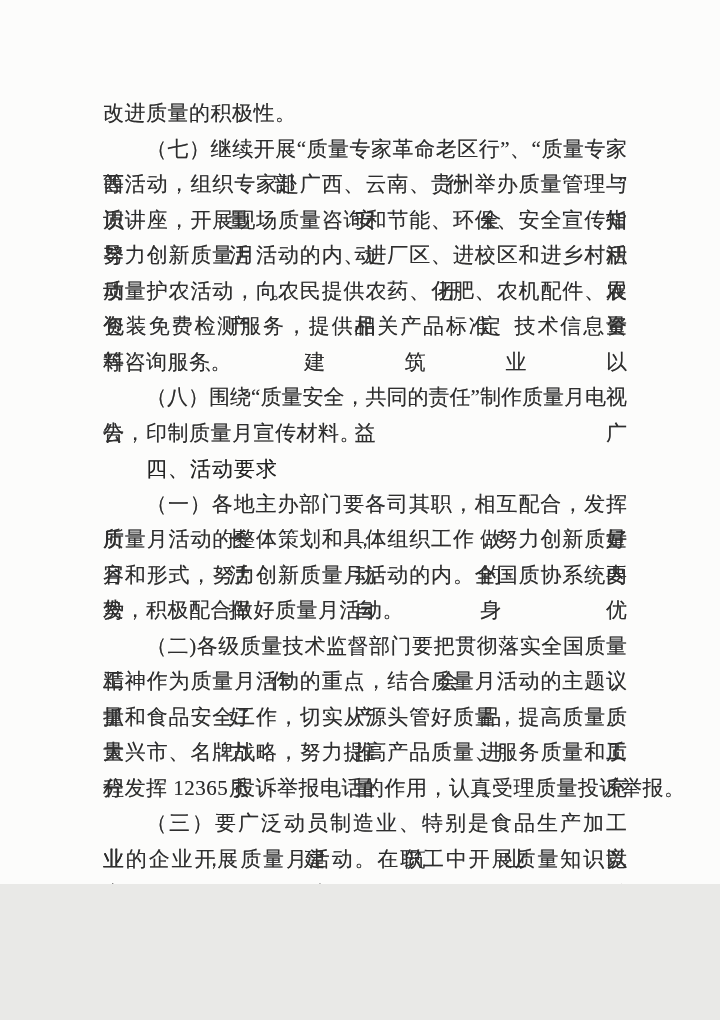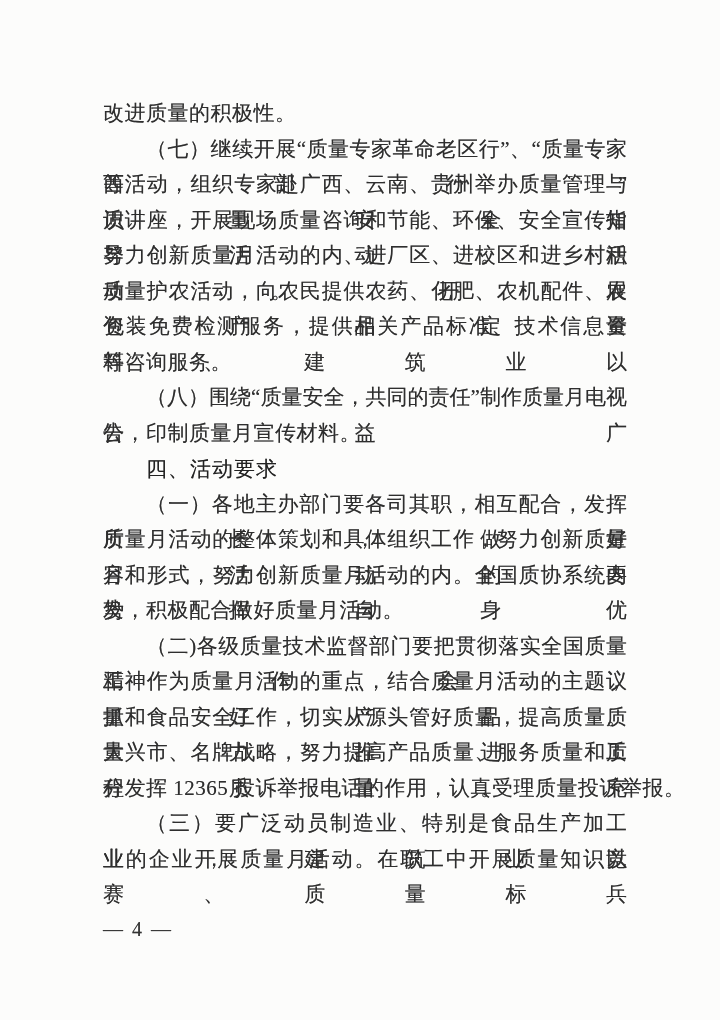--- a/index.html
+++ b/index.html
@@ -4,21 +4,21 @@
 <style>
   * { margin: 0; padding: 0; box-sizing: border-box; }
   html, body {
     width: 720px;
     background: #e9e9e7;
     font-family: "Liberation Serif", "DejaVu Serif", serif;
   }
   .page {
     position: relative;
     width: 720px;
-    height: 1020px;
+    height: 884px;
     background: #fcfcfb;
     overflow: hidden;
     color: #2b2b2b;
   }
   .content {
     position: absolute;
     left: 103px;
     top: 96px;
     width: 524px;
   }

